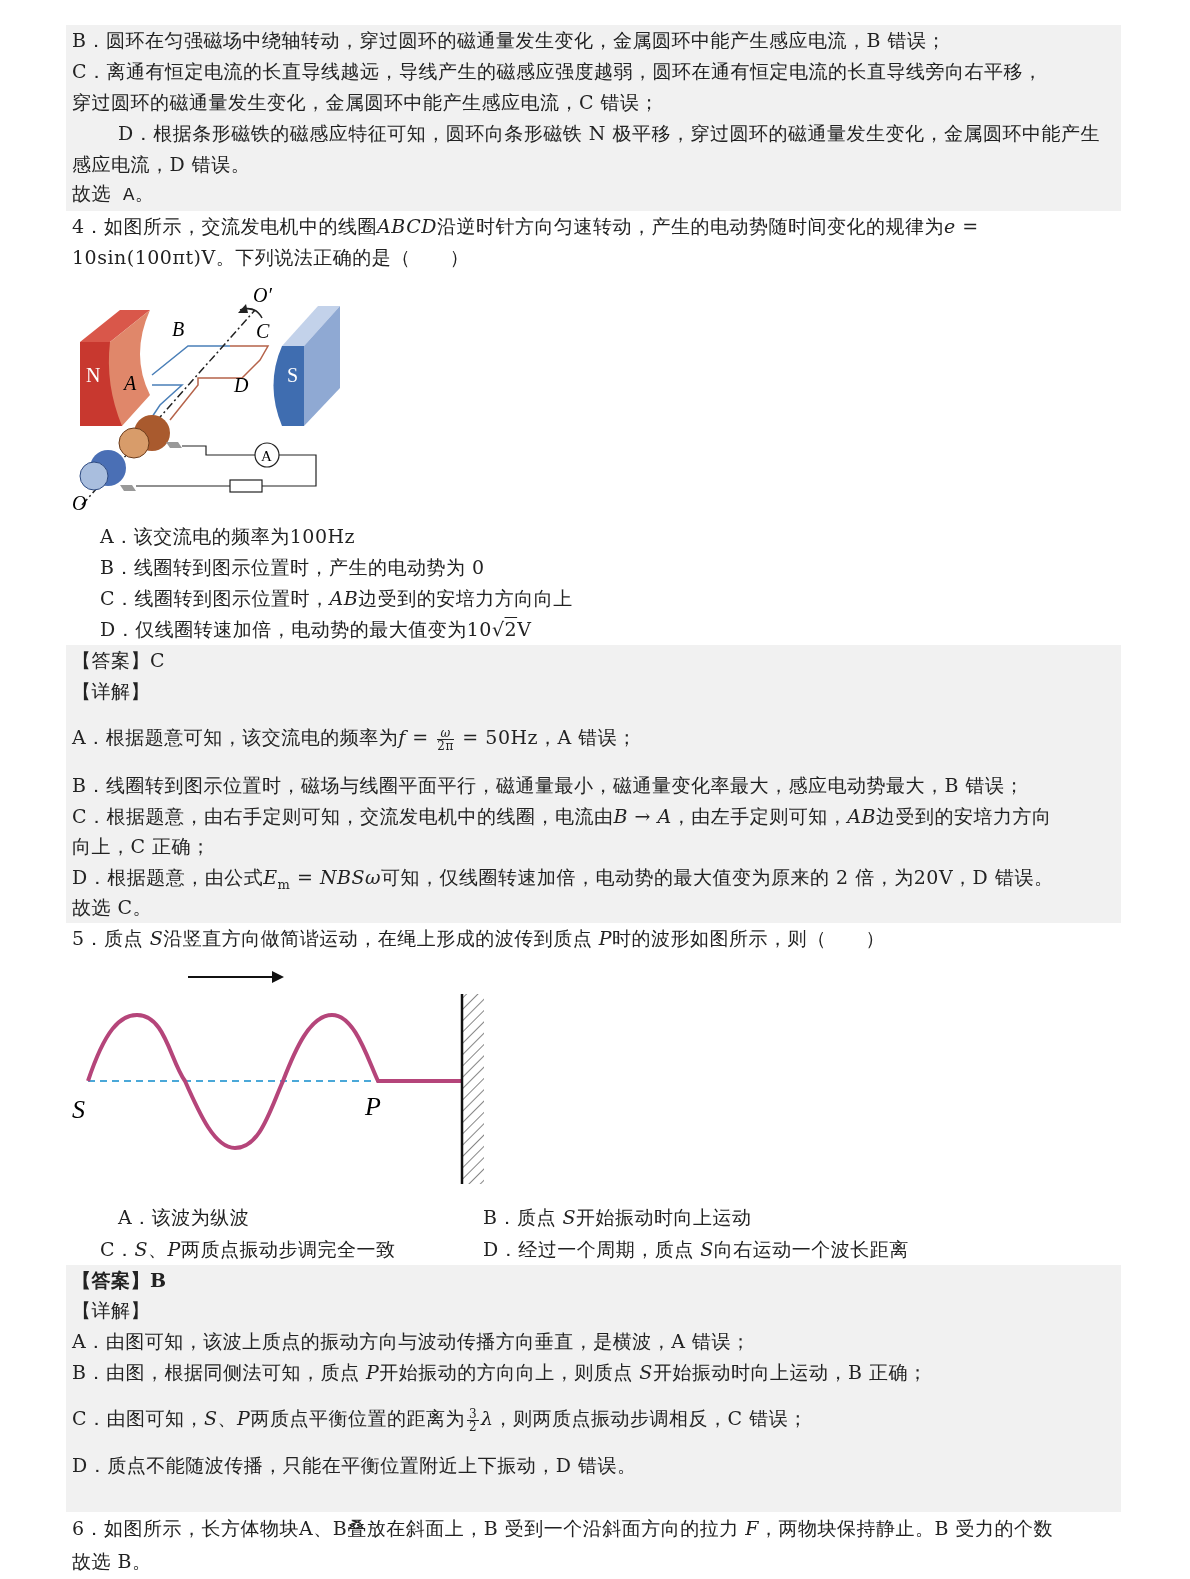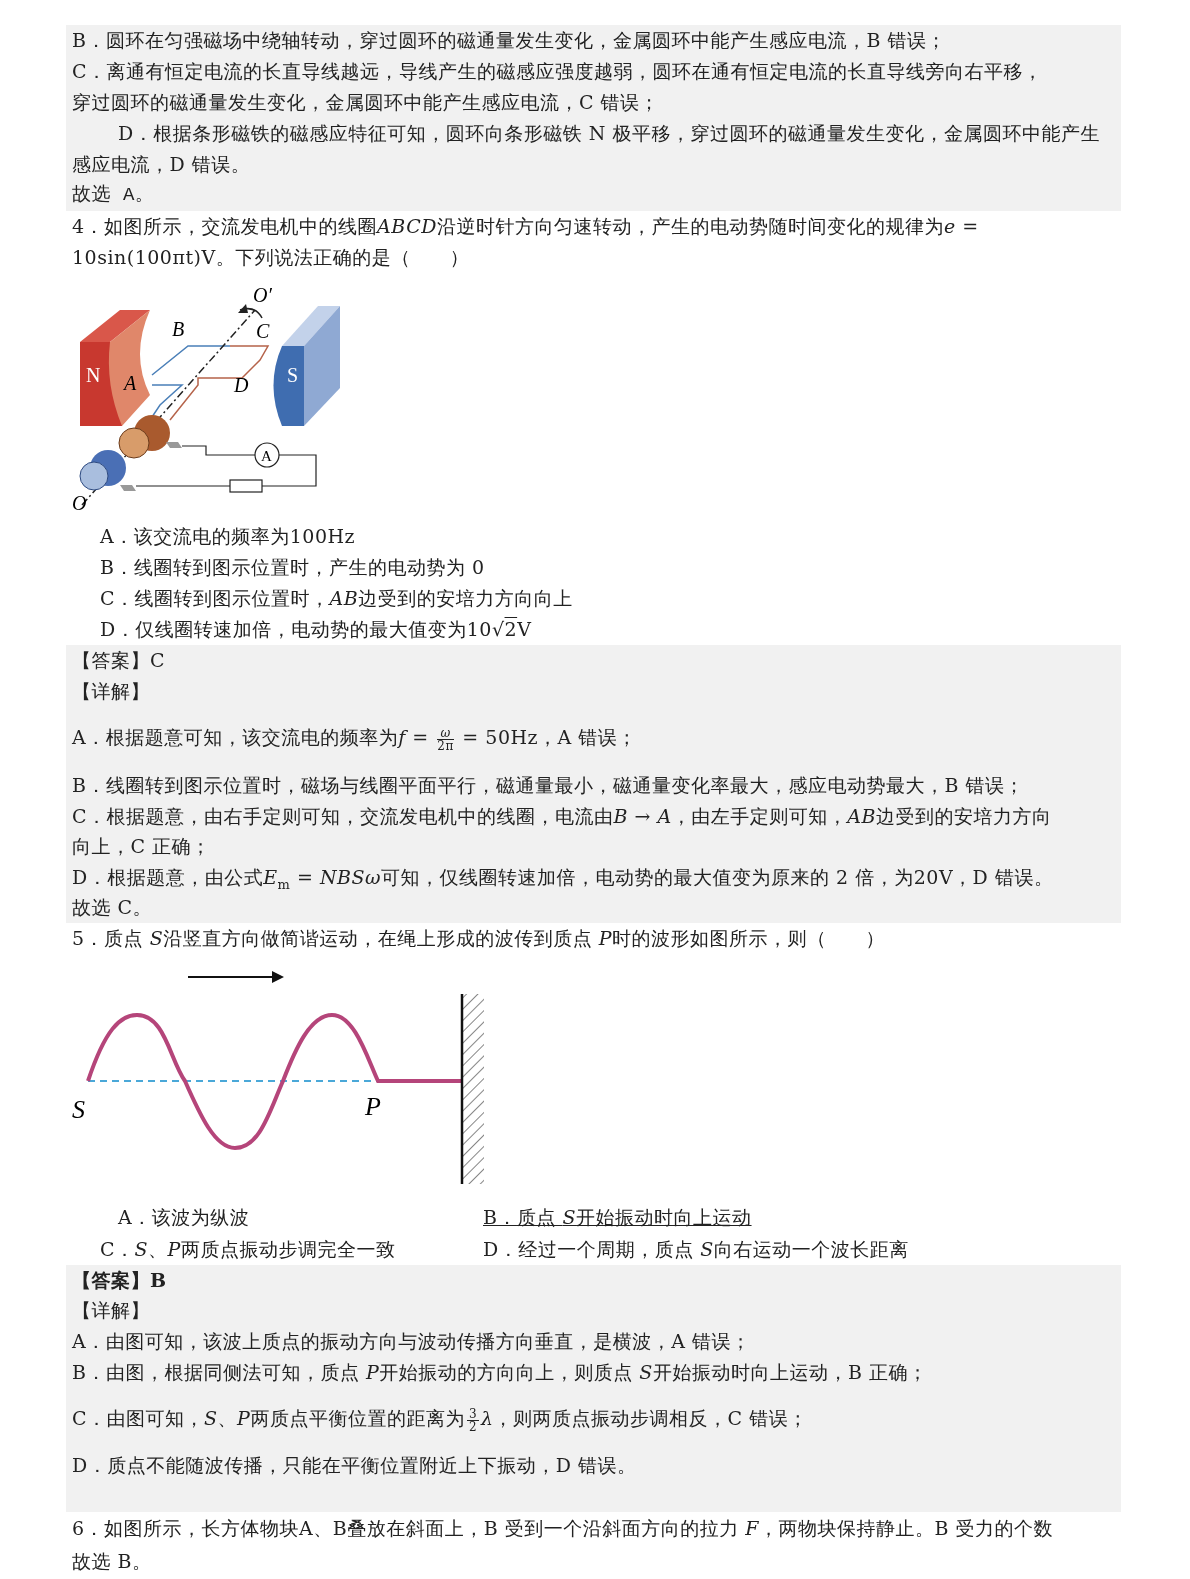--- a/index.html
+++ b/index.html
@@ -133,21 +133,21 @@
 
   <rect x="392" y="34" width="22" height="190" fill="url(#hatch)"></rect>
   <line x1="392" y1="34" x2="392" y2="224" stroke="#111" stroke-width="2.5"></line>
   <text x="2" y="158" font-size="26" font-style="italic" font-family="Liberation Serif, serif">S</text>
   <text x="295" y="155" font-size="26" font-style="italic" font-family="Liberation Serif, serif">P</text>
 </svg>
 
 <div class="opt" style="left:118px; top:1202px;">
   <span>A．</span><span>该波为纵波</span>
 </div>
-<div class="opt" style="left:483px; top:1202px;text-decoration:underline;">
+<div class="opt" style="left:483px; top:1202px;">
   <span>B．</span><span>质点 </span><i class="m">S</i><span>开始振动时向上运动</span>
 </div>
 <div class="opt" style="left:100px; top:1234px;">
   <span>C．</span><i class="m">S</i><span>、</span><i class="m">P</i><span>两质点振动步调完全一致</span>
 </div>
 <div class="opt" style="left:483px; top:1234px;">
   <span>D．</span><span>经过一个周期，质点 </span><i class="m">S</i><span>向右运动一个波长距离</span>
 </div>
 
 <div class="gray" style="top:1265px; height:247px;"></div>

